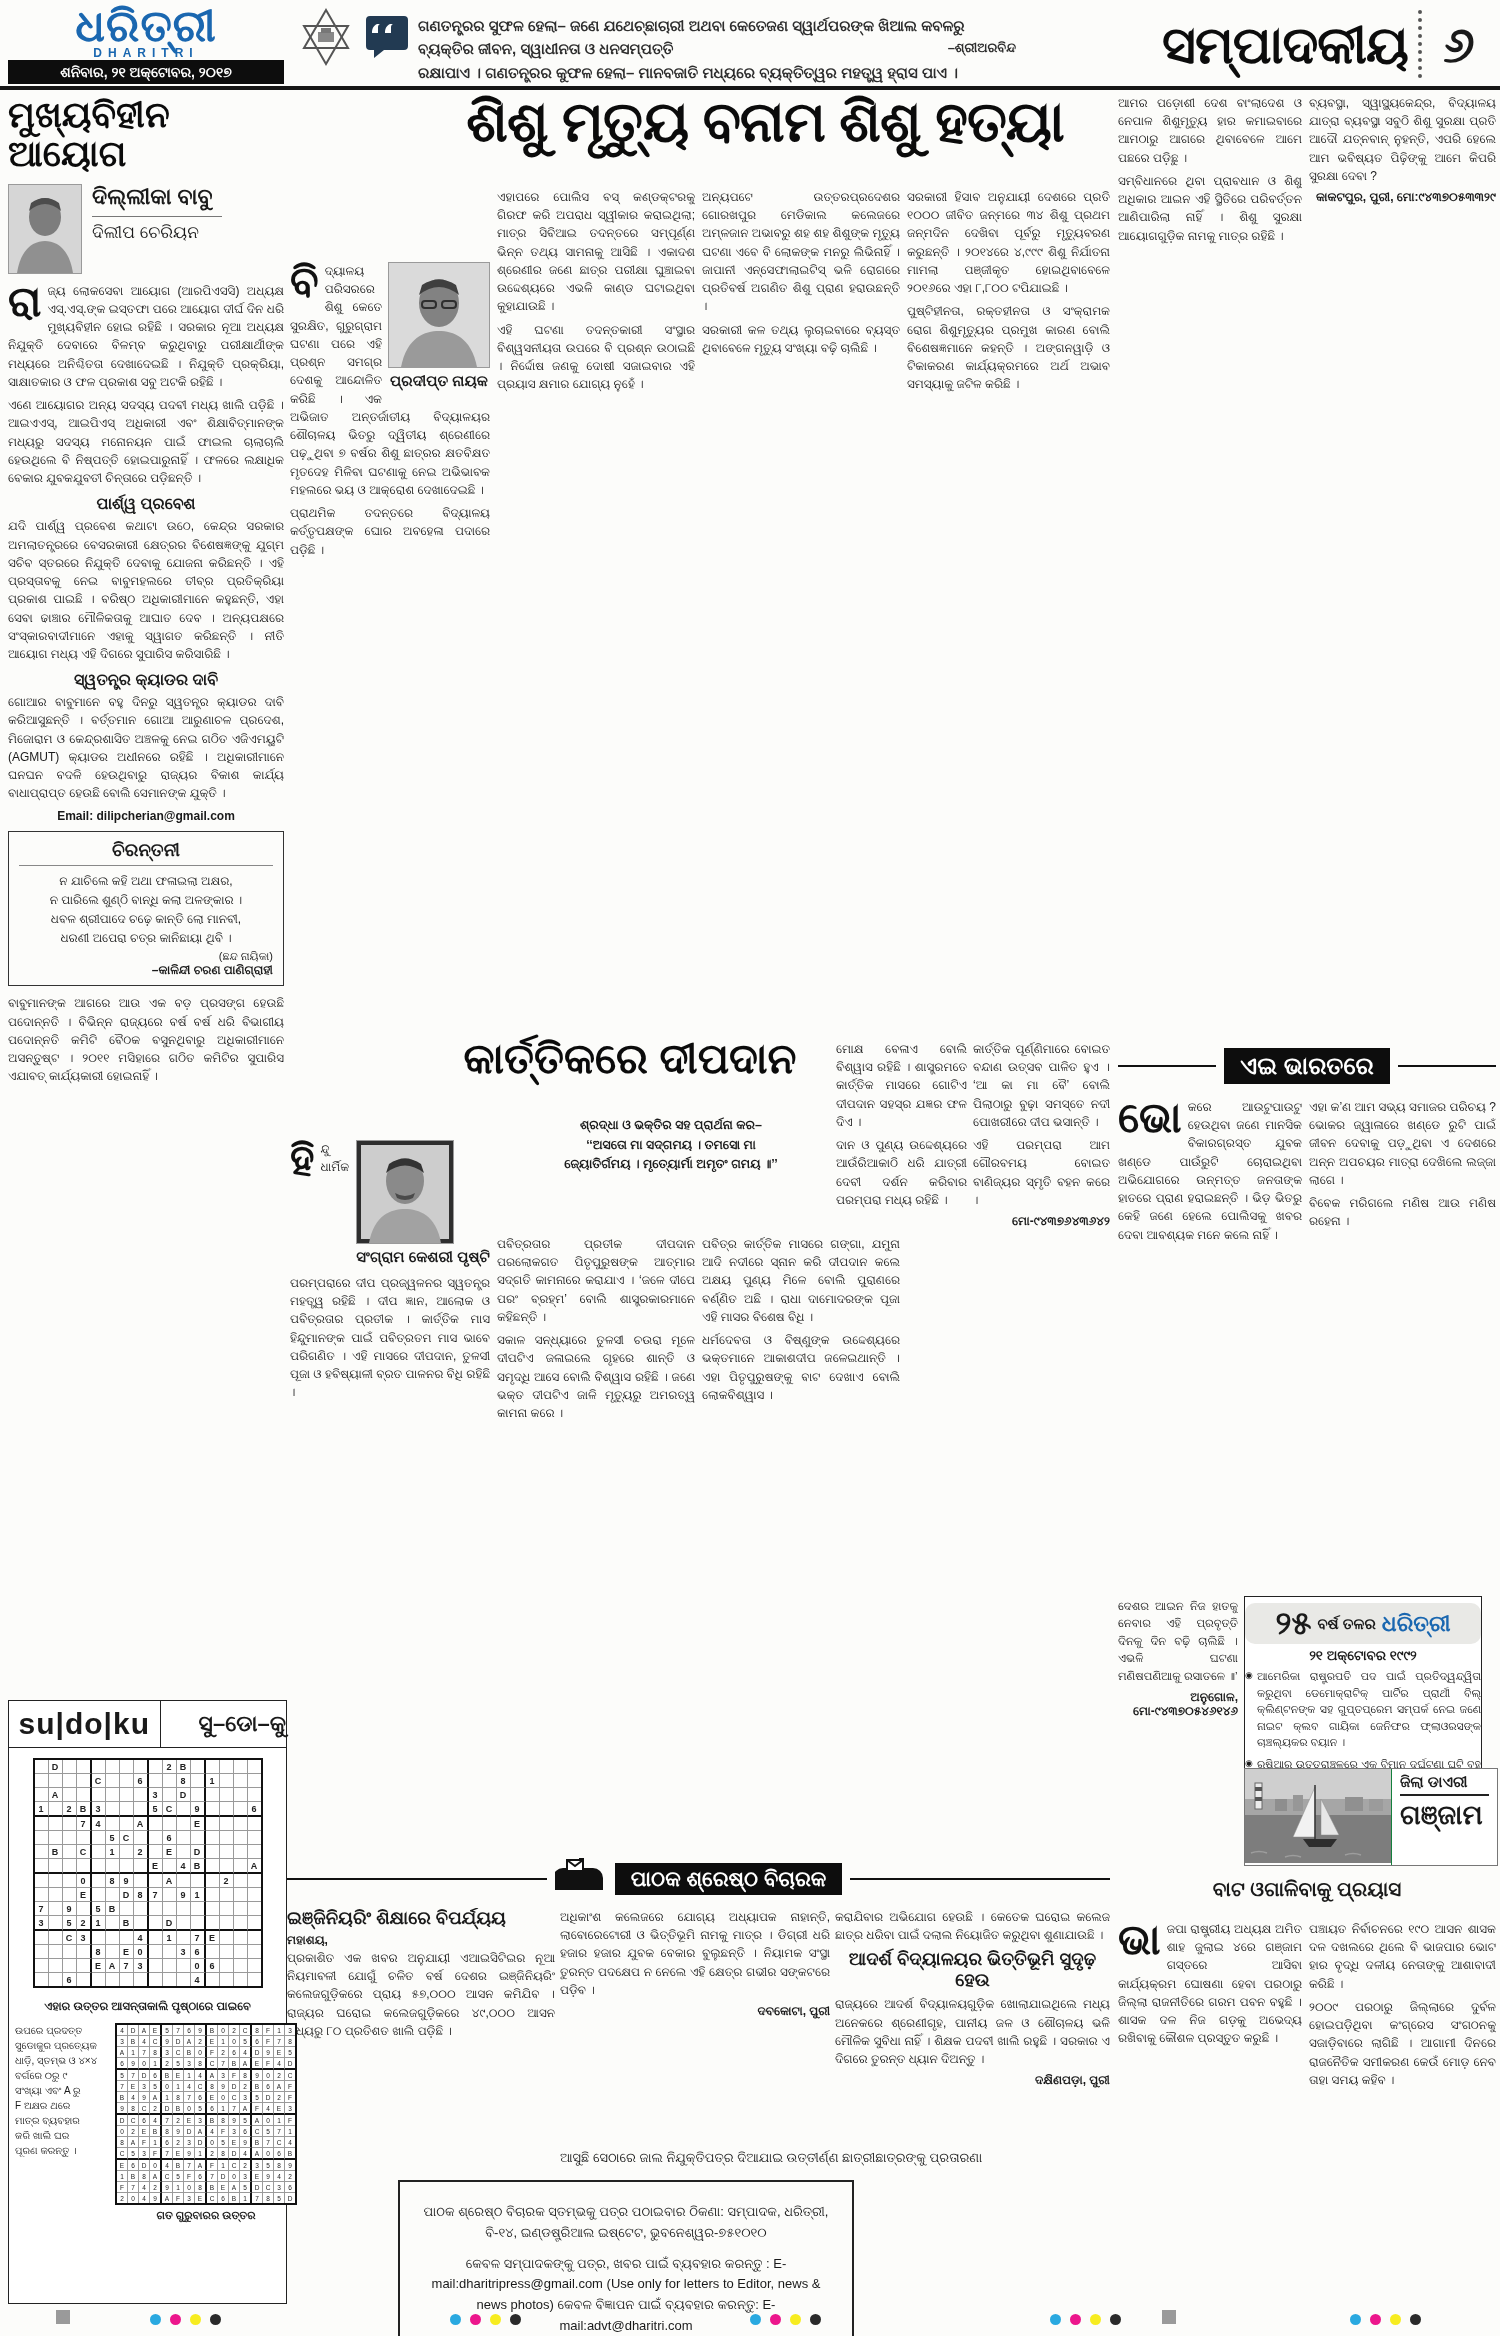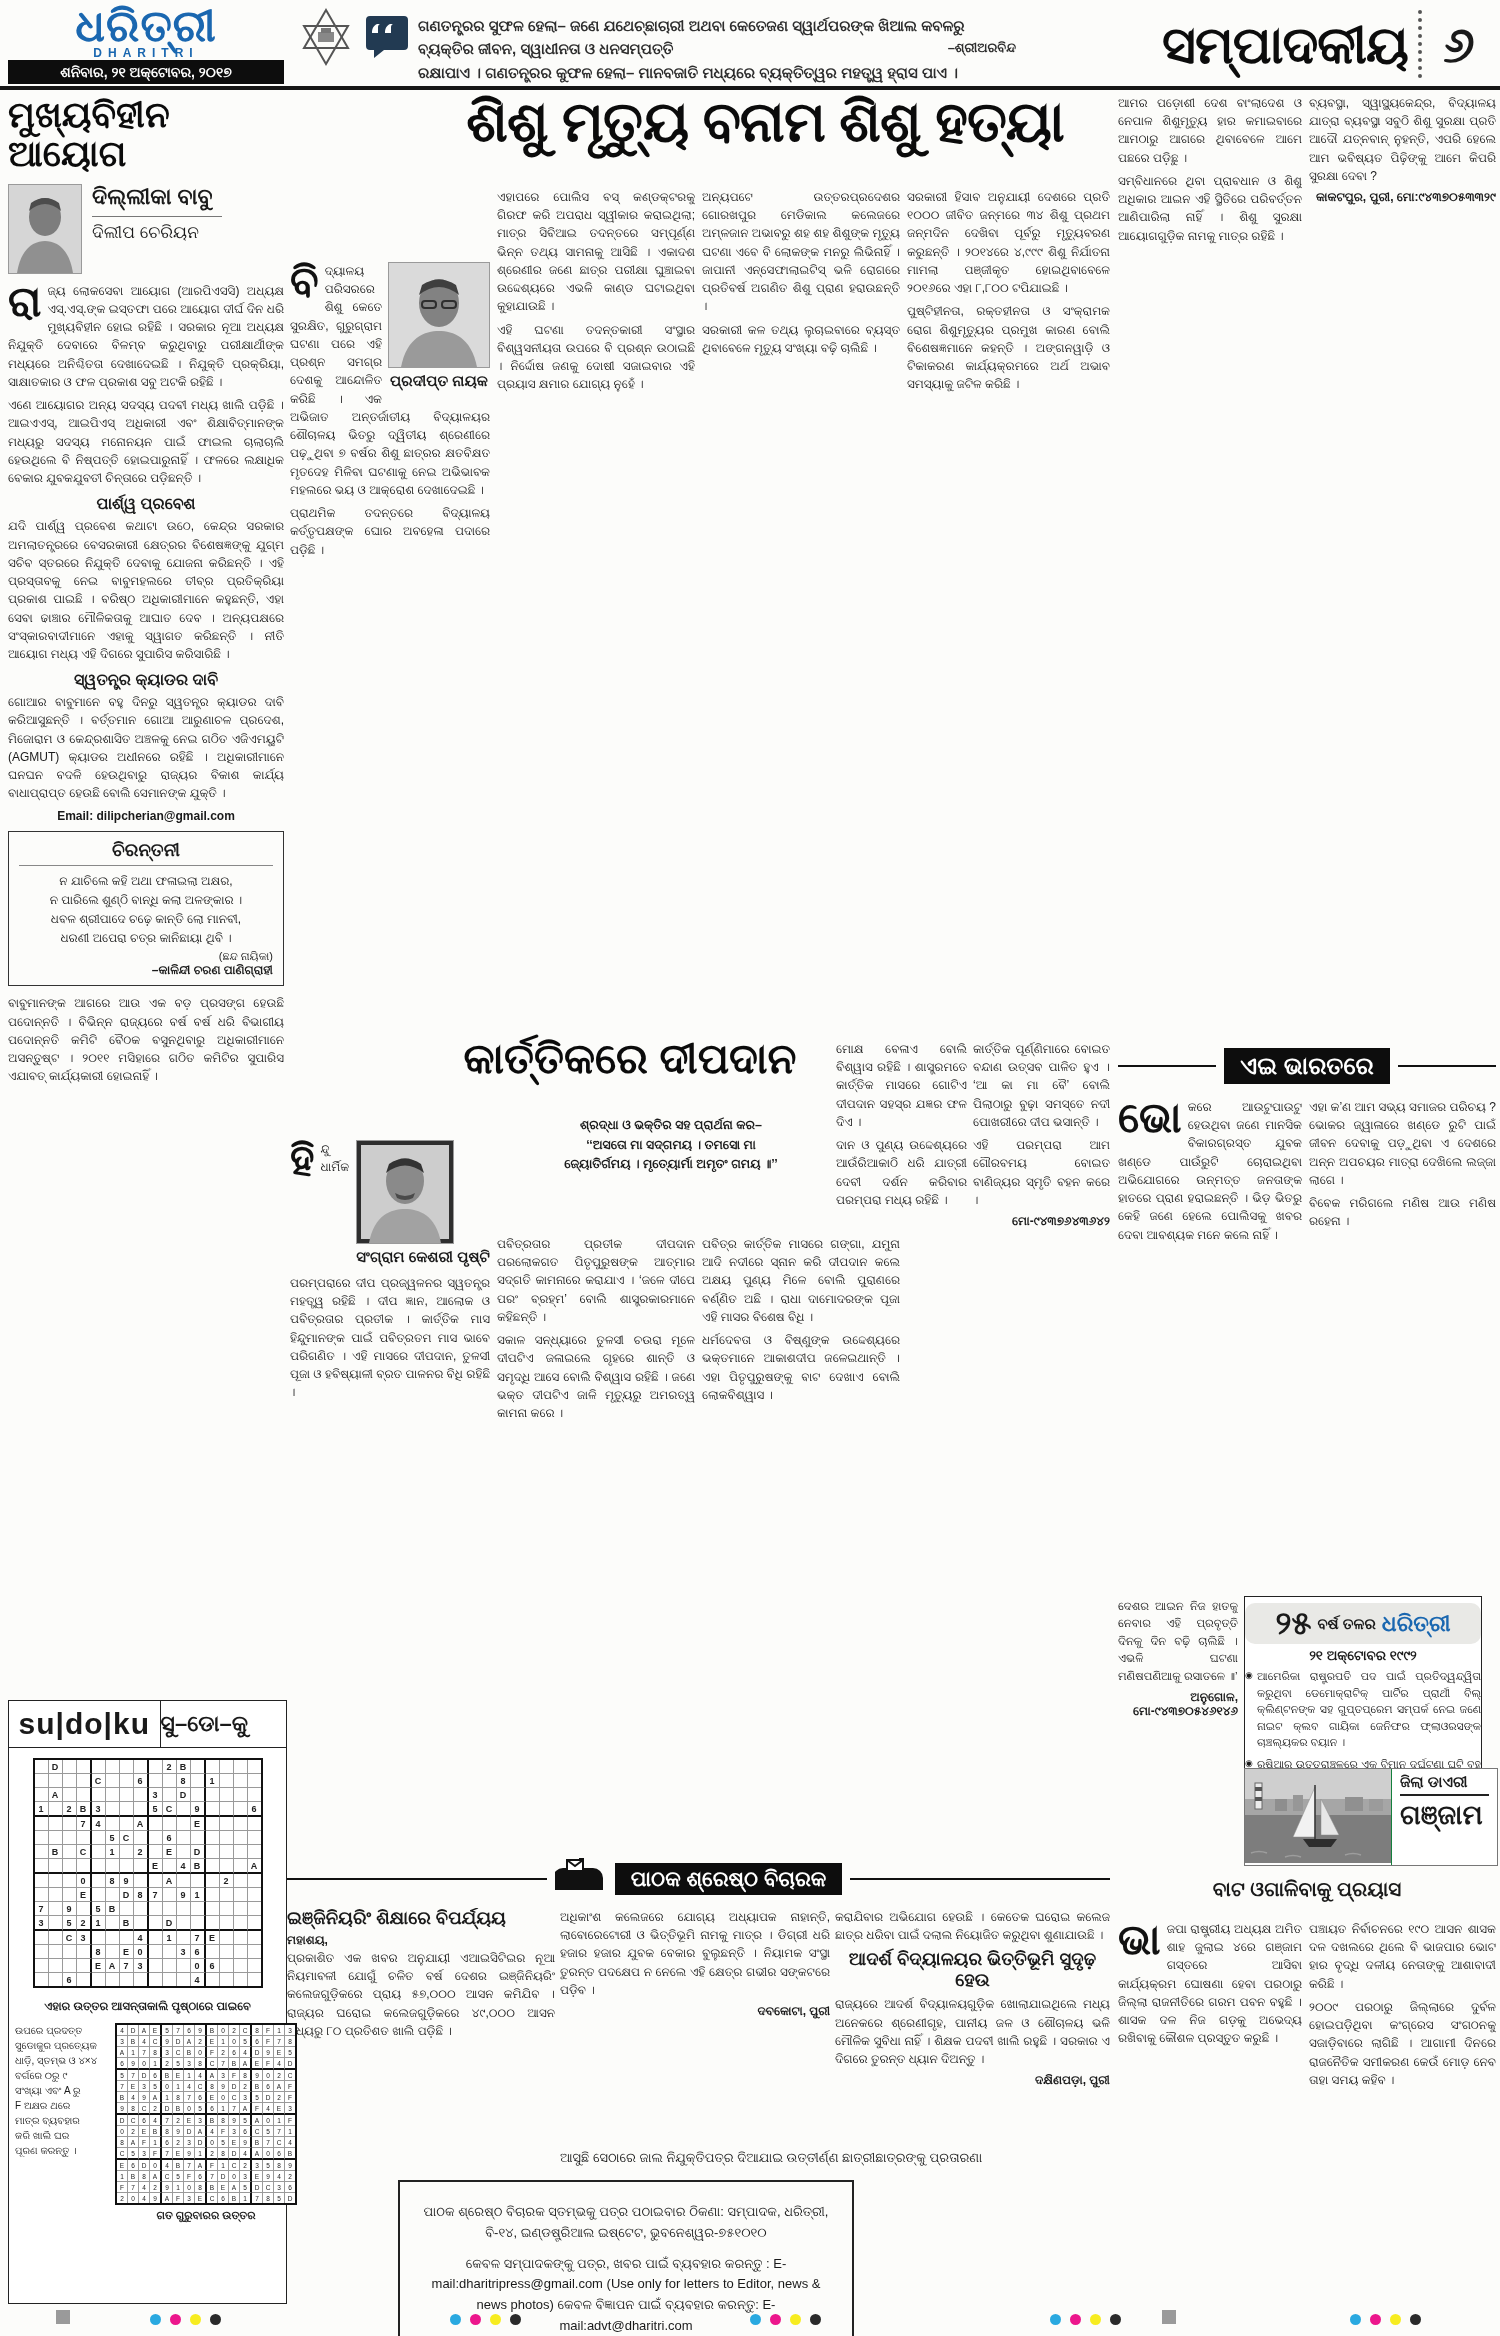--- a/index.html
+++ b/index.html
@@ -68,21 +68,21 @@
   .letter-head{font-size:18px;font-weight:bold;margin:0 0 4px;}
   .letter-head.center{text-align:center;}
   .salut{font-size:12px;font-weight:bold;margin:0 0 2px;}
   .strap{font-size:13px;font-weight:normal;}
   .contact-box{border:2px solid #222;padding:10px 12px;text-align:center;}
   .contact-line{font-size:13px;line-height:1.6;margin:10px;}
   
   .sudoku-wrap{border:1.5px solid #222;background:#fff;}
   .sudoku-header{display:flex;border-bottom:1.5px solid #222;}
   .sudoku-brand{flex:1.2;font-size:30px;font-weight:900;letter-spacing:1px;text-align:center;line-height:46px;border-right:1.5px solid #222;}
-  .sudoku-title{flex:1;font-size:22px;font-weight:bold;text-align:left;line-height:46px;}
+  .sudoku-title{flex:1;font-size:22px;font-weight:bold;text-align:right;line-height:46px;}
   .sgrid{display:inline-block;border:2px solid #111;background:#fff;}
   .sgrid .row{display:flex;}
   .sgrid .cell{width:13px;height:13px;border-right:1px solid #9a9a9a;border-bottom:1px solid #9a9a9a;
                display:flex;align-items:center;justify-content:center;font-size:9px;font-weight:bold;color:#222;}
   .sgrid .cell.br{border-right:2px solid #111;}
   .sgrid .row.bb .cell{border-bottom:2px solid #111;}
   .sgrid .row .cell:last-child{border-right:none;}
   .sgrid .row:last-child .cell{border-bottom:none;}
   .sgrid.small .cell{width:10px;height:10px;font-size:6.5px;font-weight:normal;}
   .sudoku-note{font-size:11.5px;font-weight:bold;text-align:center;margin:6px 4px;}

